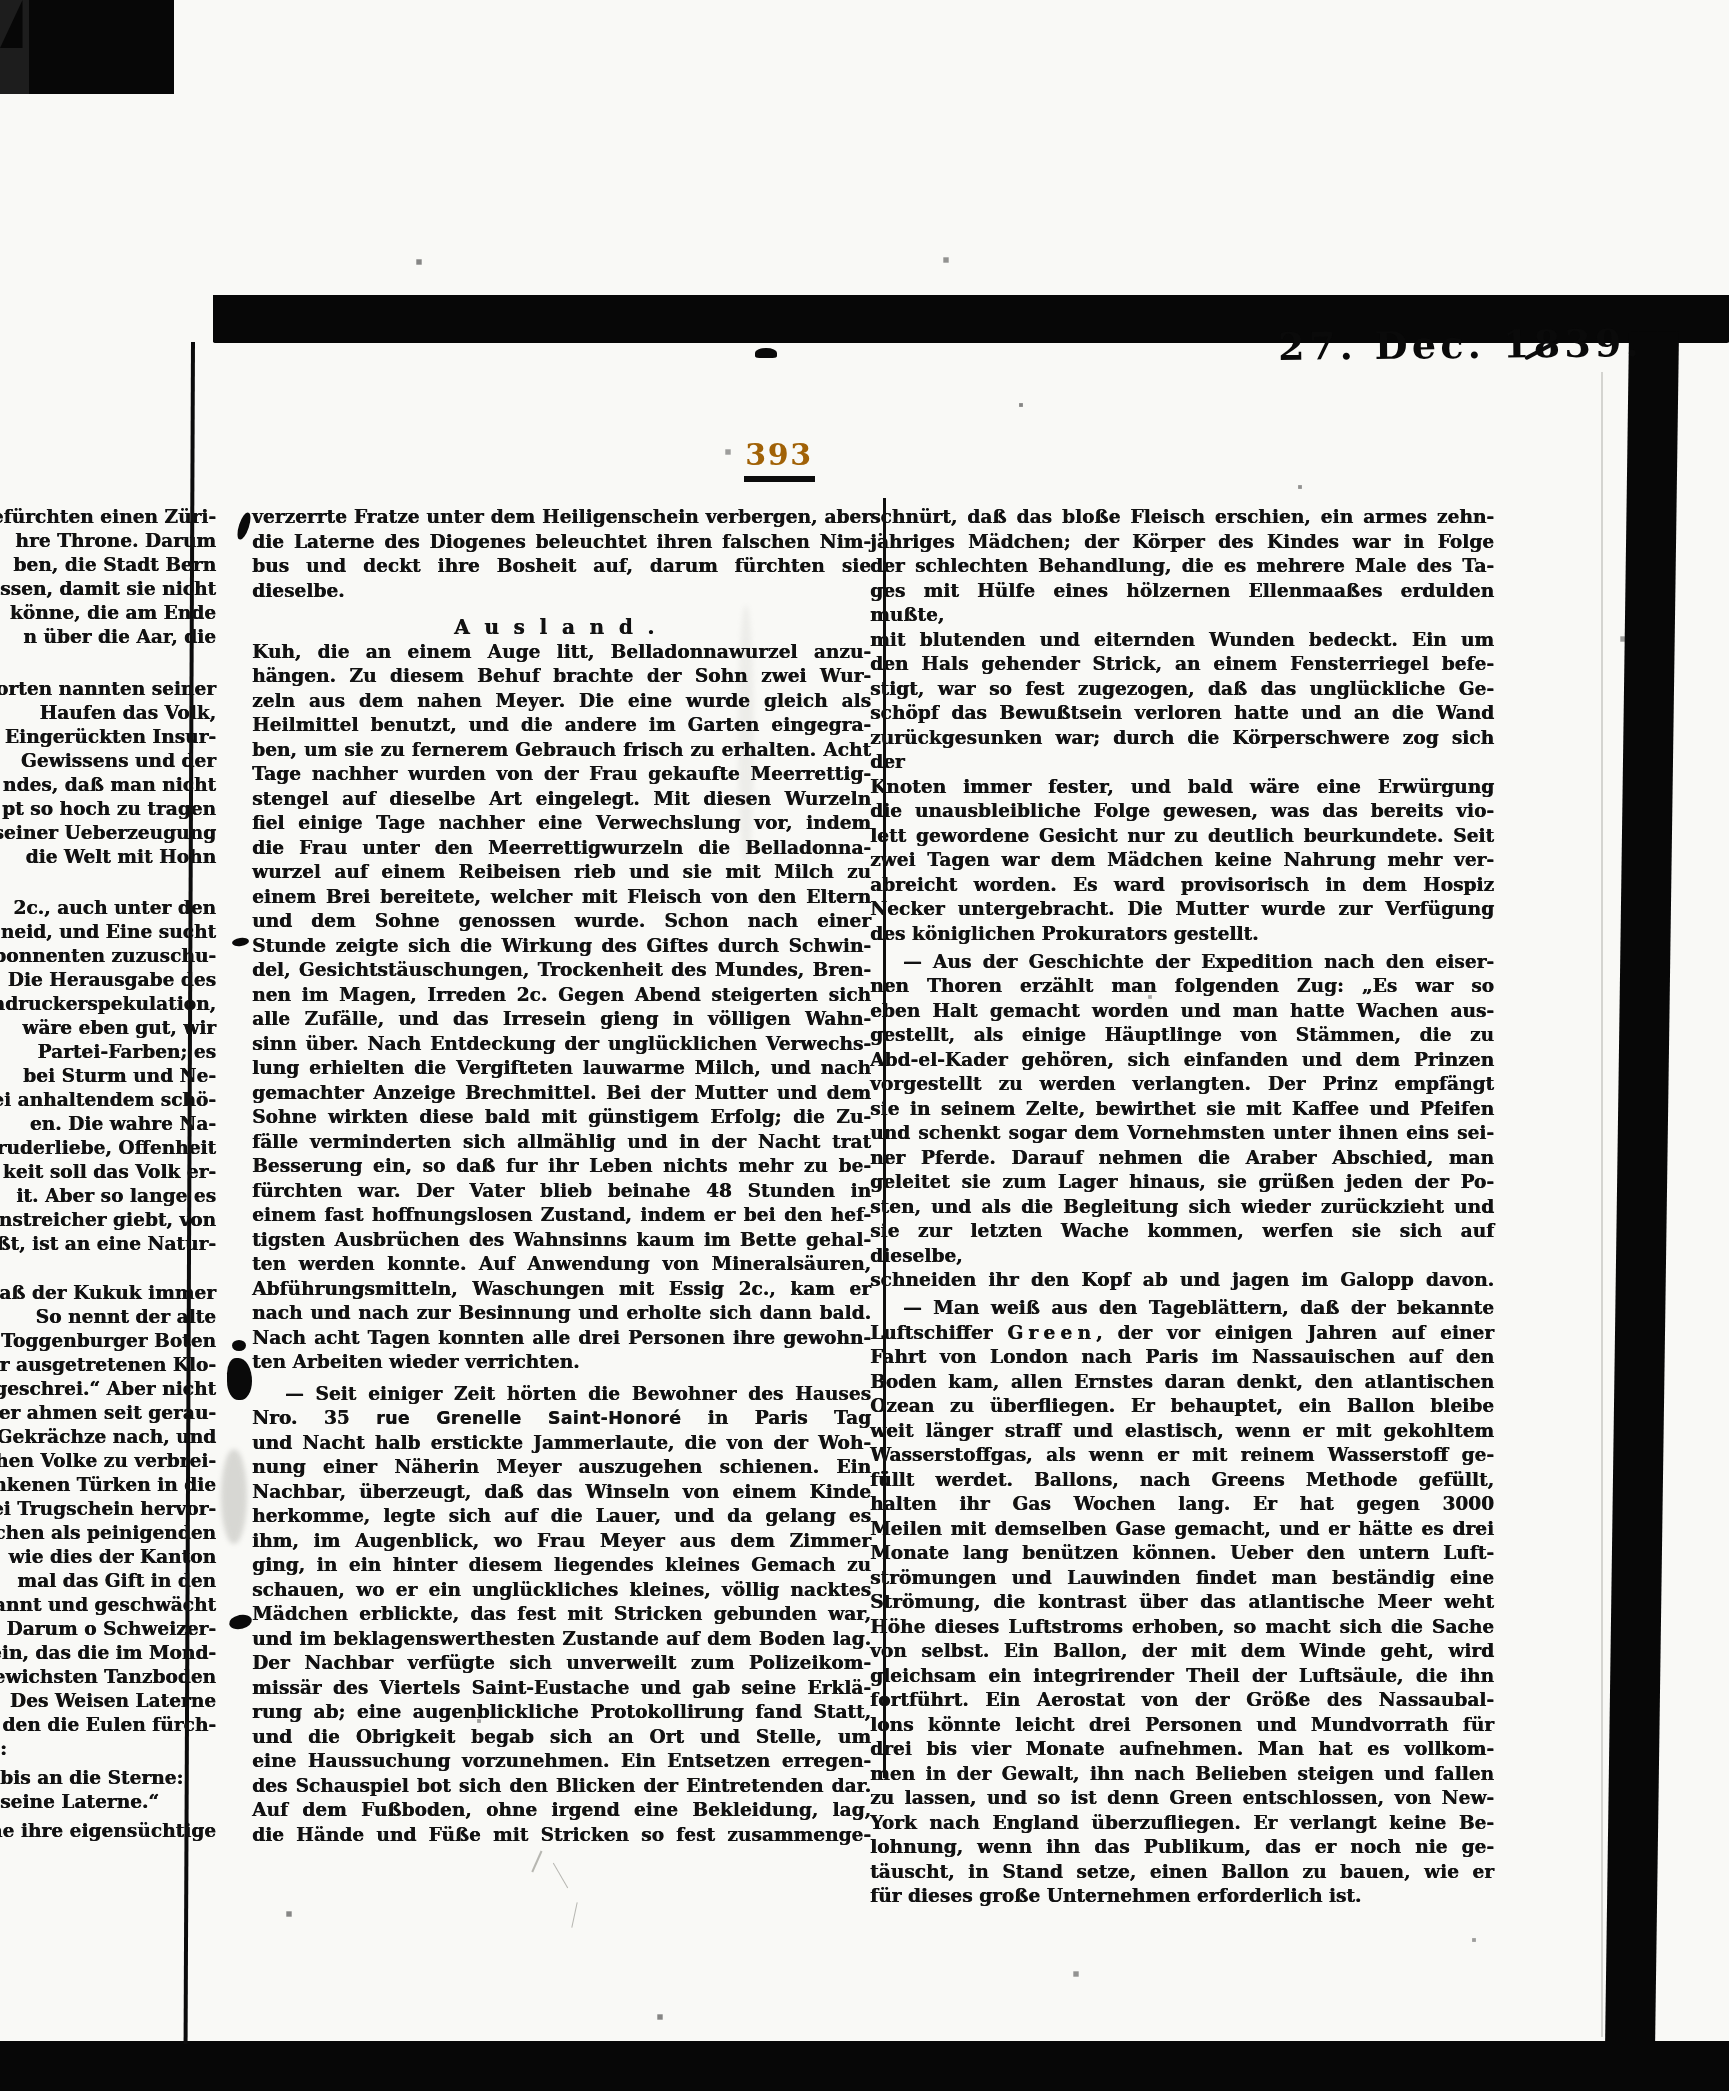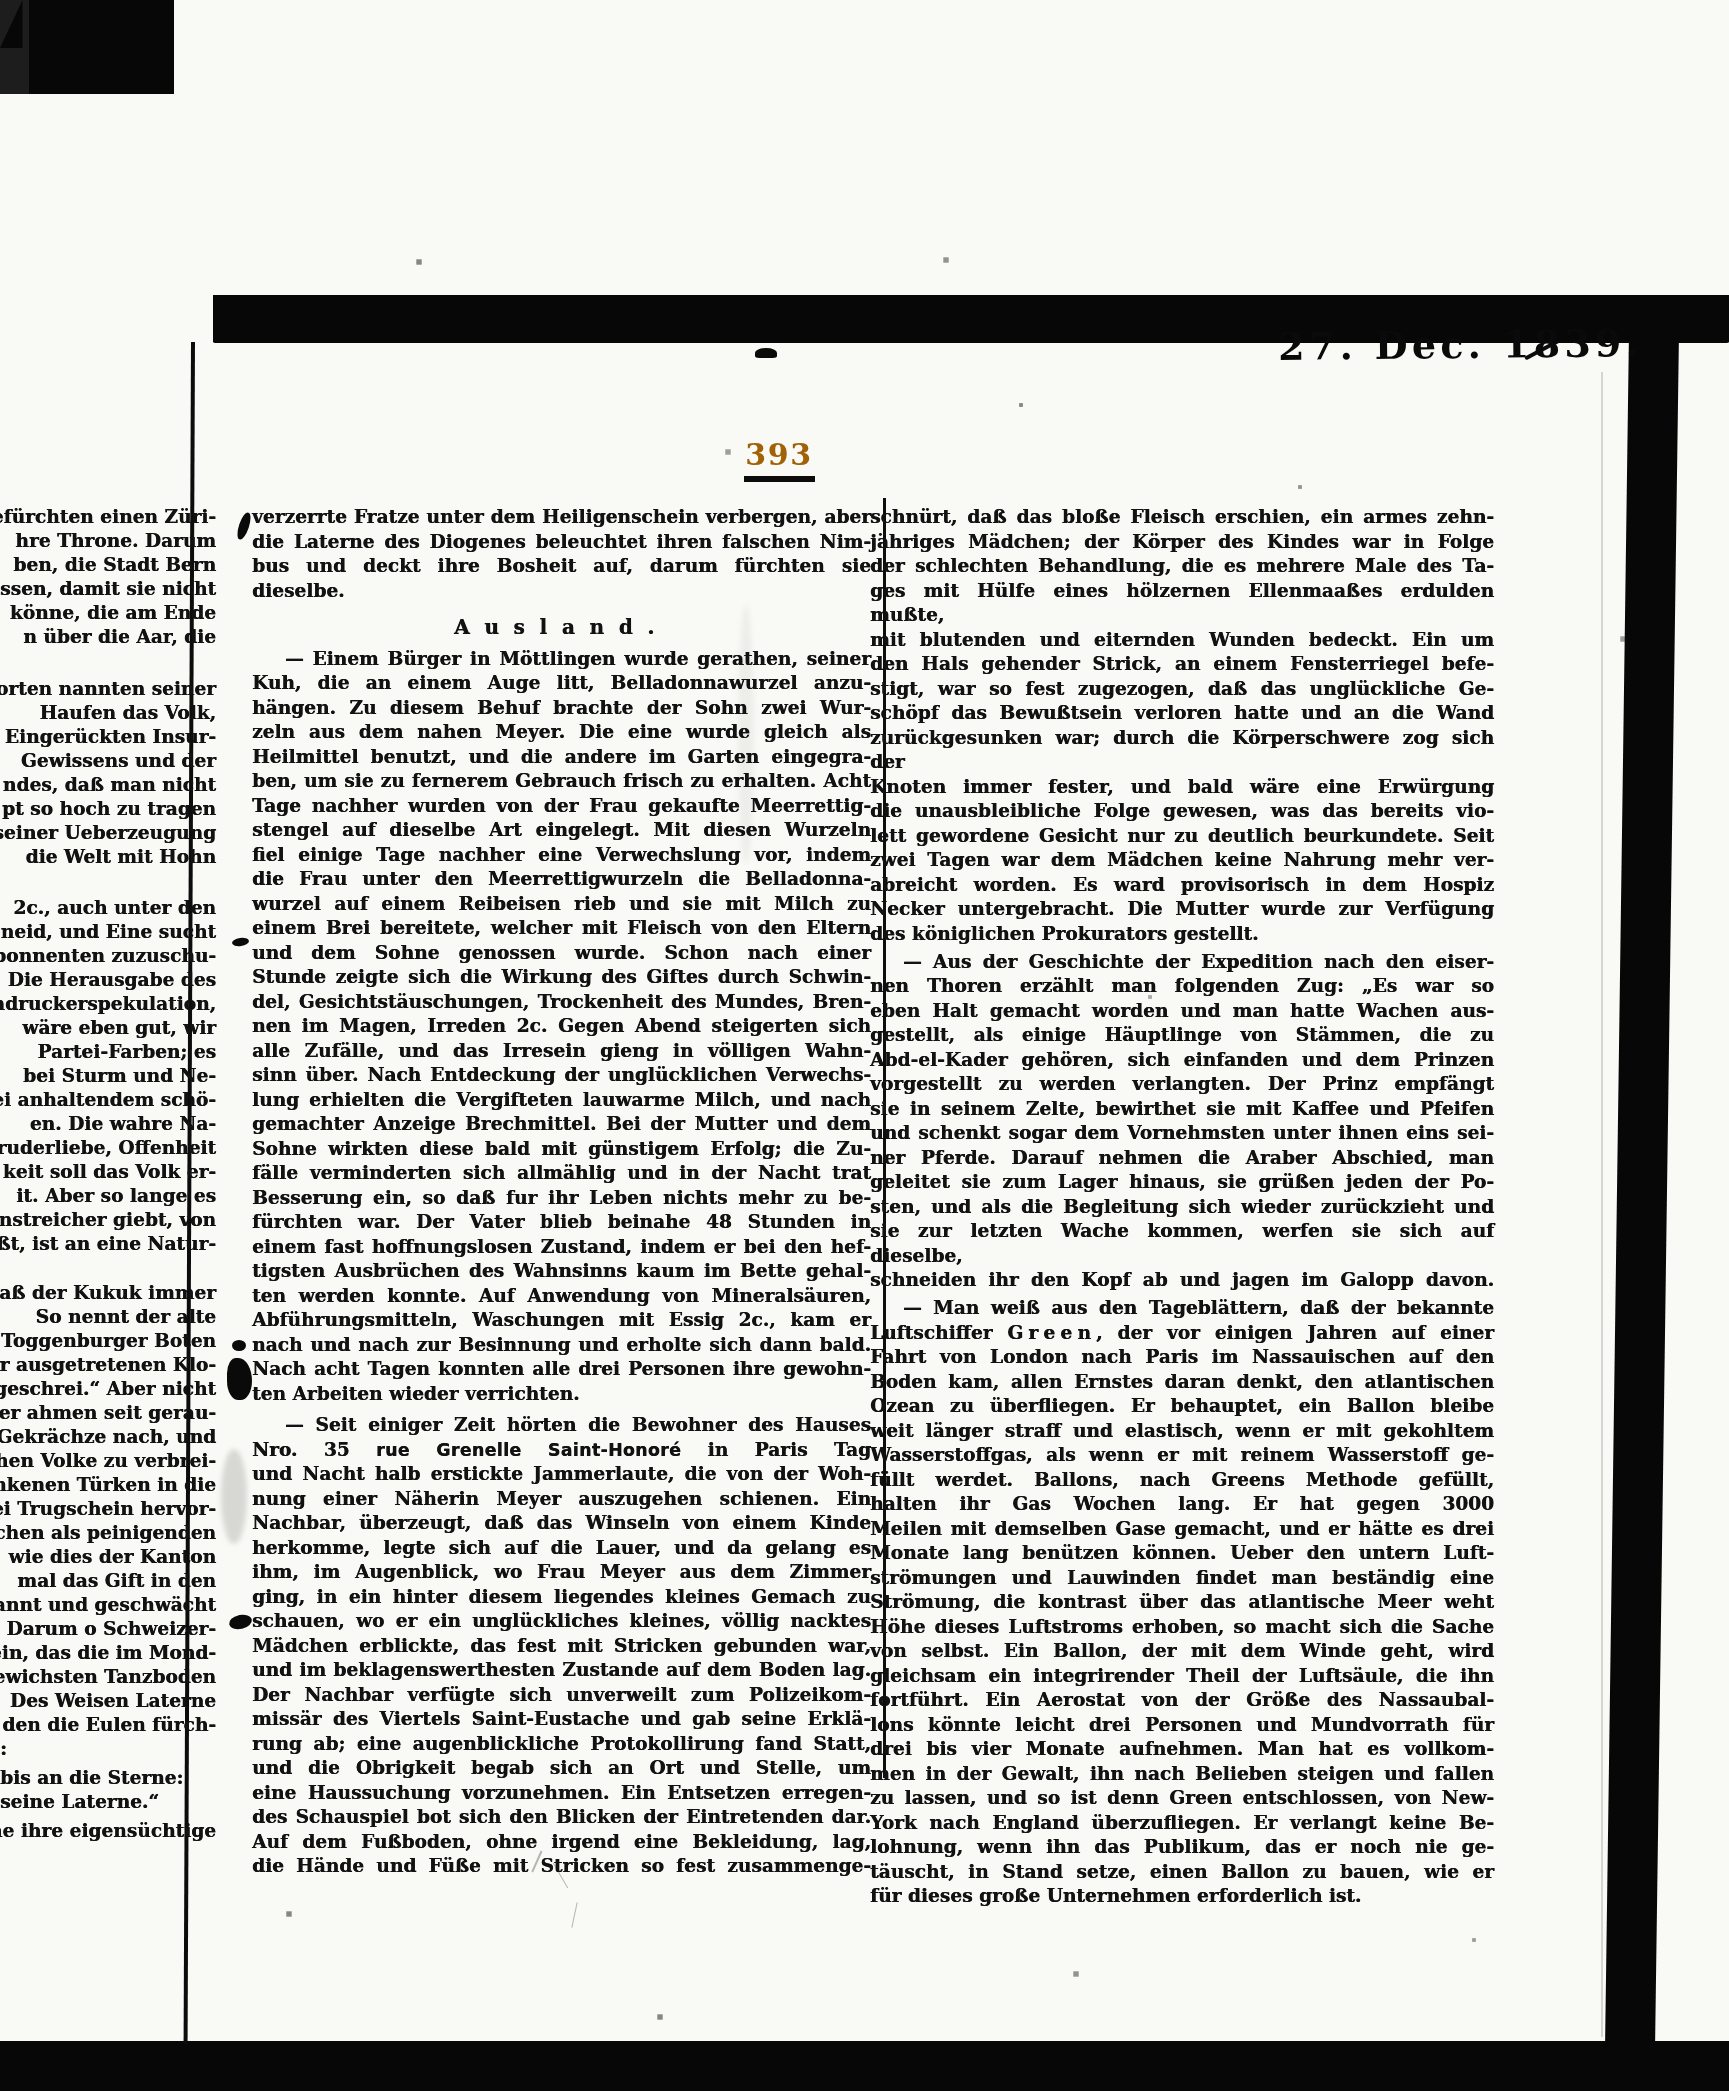--- a/index.html
+++ b/index.html
@@ -165,21 +165,20 @@
       <div class="line a-l">:</div>
       <div class="line a-l" style="margin-top: 5.2px;">bis an die Sterne:</div>
       <div class="line a-l">seine Laterne.“</div>
       <div class="line" style="margin-top: 5.2px;">gerne ihre eigensüchtige</div>
     </div>
   <div class="col col1">
       <div class="line">verzerrte Fratze unter dem Heiligenschein verbergen, aber</div>
       <div class="line">die Laterne des Diogenes beleuchtet ihren falschen Nim-</div>
       <div class="line">bus und deckt ihre Bosheit auf, darum fürchten sie dieselbe.</div>
       <div class="line a-c section-header" style="margin-top: 12px;">Ausland.</div>
-      <div class="line ind" style="margin-top: 7px;">— Einem Bürger in Möttlingen wurde gerathen, seiner</div>
       <div class="line">Kuh, die an einem Auge litt, Belladonnawurzel anzu-</div>
       <div class="line">hängen.  Zu diesem Behuf brachte der Sohn zwei Wur-</div>
       <div class="line">zeln aus dem nahen Meyer.  Die eine wurde gleich als</div>
       <div class="line">Heilmittel benutzt, und die andere im Garten eingegra-</div>
       <div class="line">ben, um sie zu fernerem Gebrauch frisch zu erhalten. Acht</div>
       <div class="line">Tage nachher wurden von der Frau gekaufte Meerrettig-</div>
       <div class="line">stengel auf dieselbe Art eingelegt.  Mit diesen Wurzeln</div>
       <div class="line">fiel einige Tage nachher eine Verwechslung vor, indem</div>
       <div class="line">die Frau unter den Meerrettigwurzeln die Belladonna-</div>
       <div class="line">wurzel auf einem Reibeisen rieb und sie mit Milch zu</div>

